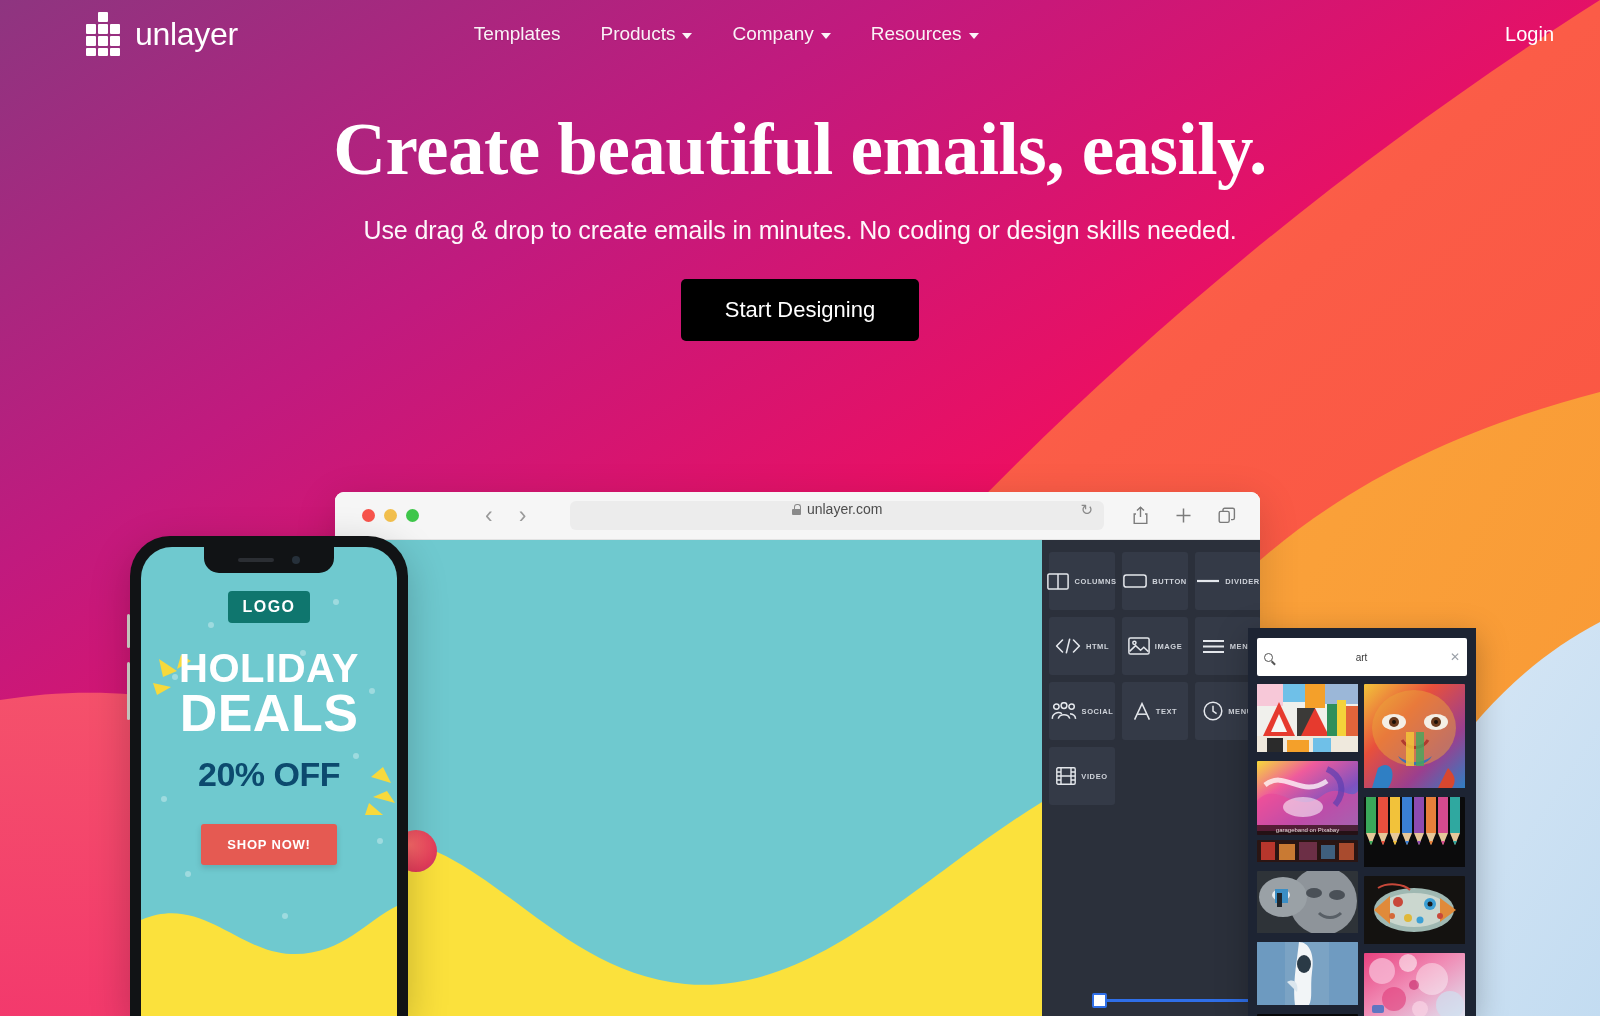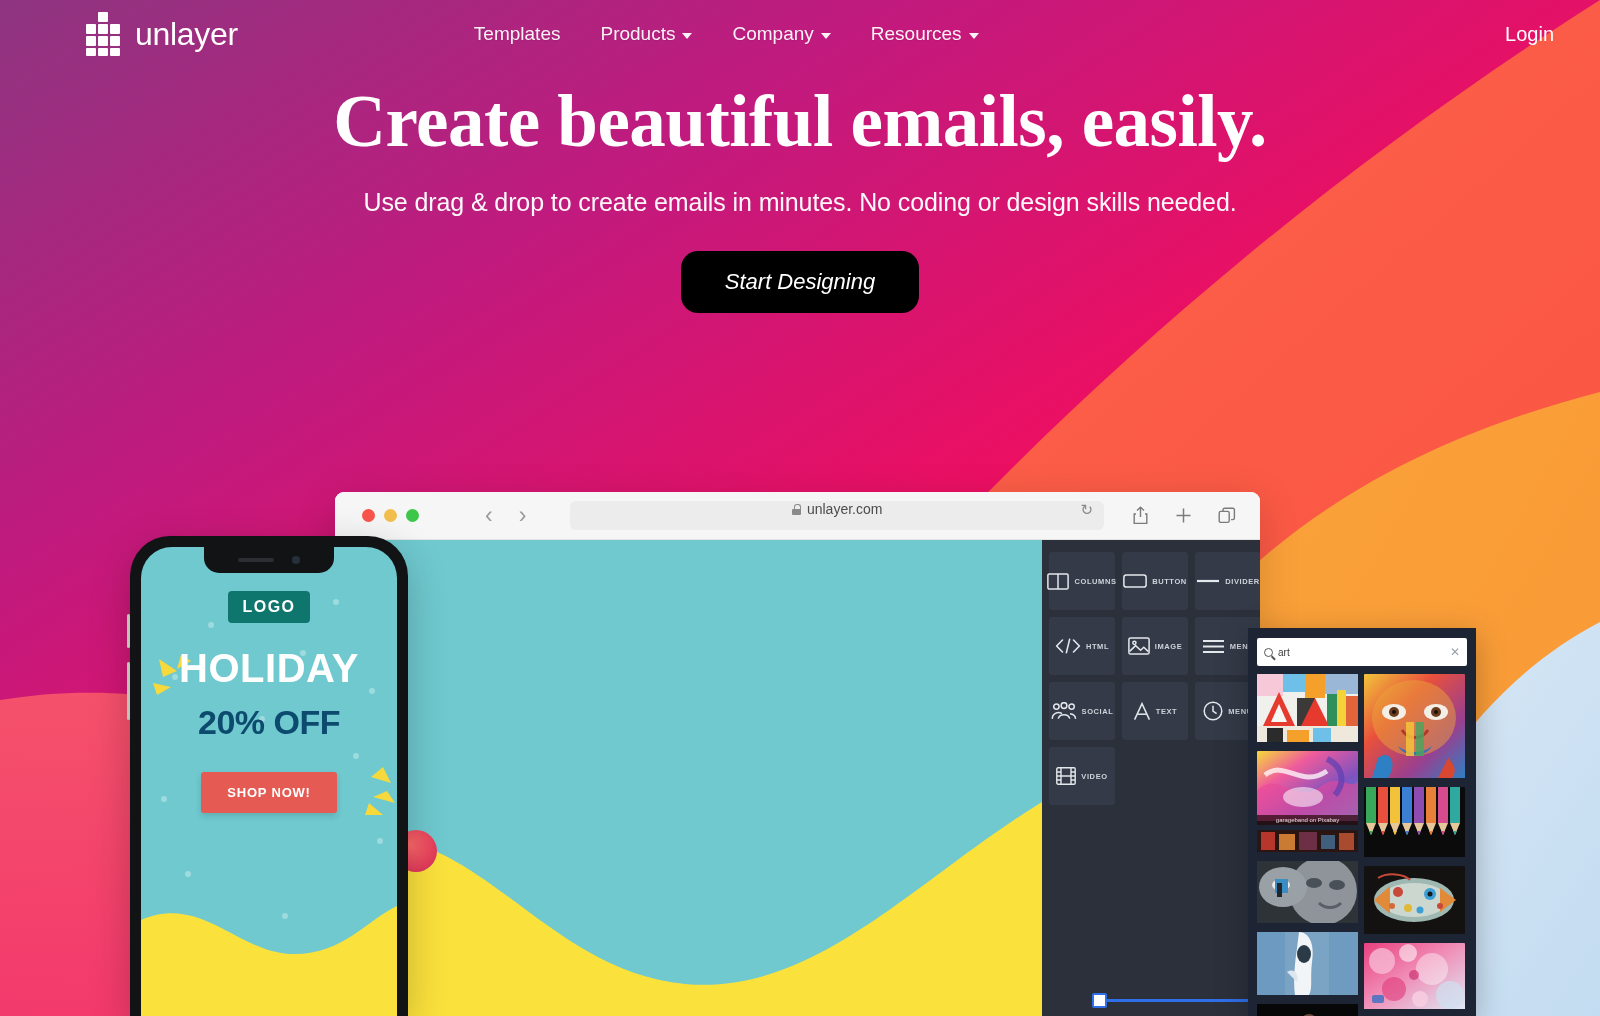--- a/index.html
+++ b/index.html
@@ -49,32 +49,32 @@
   .signup-btn {
     background:#ffffff; color:#1f8cf5; font-size:20px; font-weight:700;
     padding:16px 32px; border-radius:6px; cursor:pointer; border:none;
     line-height:1; box-shadow:0 1px 3px rgba(0,0,0,0.08);
     font-family:"Liberation Sans", sans-serif;
   }
 
   
   .hero { position:absolute; top:0; left:0; width:1600px; z-index:30; text-align:center; }
   .hero-title {
-    margin-top:82px; color:#ffffff;
+    margin-top:110px; color:#ffffff;
     font-family:"Liberation Serif", serif;
     font-size:73px; font-weight:700; letter-spacing:-0.5px; line-height:1.1;
   }
   .hero-sub {
     margin-top:26px; color:rgba(255,255,255,0.97); font-size:25px;
     font-weight:400; letter-spacing:-0.1px;
   }
   .hero-cta {
     margin-top:34px; display:inline-block; background:#000000; color:#ffffff;
-    font-size:22px; padding:20px 44px; border-radius:17px; border:none;
-    cursor:pointer; line-height:1; font-family:"Liberation Sans", sans-serif;font-style:italic;
+    font-size:22px; padding:20px 44px; border-radius:5px; border:none;
+    cursor:pointer; line-height:1; font-family:"Liberation Sans", sans-serif;
   }
 
   
   .browser {
     position:absolute; left:335px; top:492px; width:925px; height:524px;
     background:#ffffff; border-top-left-radius:9px; border-top-right-radius:9px;
     overflow:hidden; z-index:20; box-shadow:0 10px 40px rgba(0,0,0,0.16);
   }
   .browser-bar {
     height:48px; background:#f6f6f6; display:flex; align-items:center;
@@ -188,22 +188,22 @@
   .burst { position:absolute; z-index:2; }
   .phone-wave { position:absolute; left:0; bottom:0; width:100%; z-index:2; }
 
   
   .img-panel {
     position:absolute; left:1248px; top:628px; width:228px; height:388px;
     background:#1d2433; z-index:28; box-shadow:0 8px 30px rgba(0,0,0,0.25);
     padding:10px 9px 0 9px; overflow:hidden;
   }
   .img-search {
-    height:28px; background:#ffffff; border-radius:2px; display:flex;
-    align-items:center; padding:0 7px; gap:5px;
+    height:38px; background:#ffffff; border-radius:2px; display:flex;
+    align-items:center; padding:0 7px; gap:5px;text-align:center;
   }
   .mag { width:9px; height:9px; border:1.6px solid #555; border-radius:50%; position:relative; flex:none;}
   .mag::after { content:""; position:absolute; right:-4px; bottom:-3px; width:5px; height:1.6px; background:#555; transform:rotate(45deg); }
   .img-search-text { font-size:10px; color:#3a3a3a; flex:1; }
   .img-x { font-size:12px; color:#9aa0a8; }
   .img-grid { display:flex; gap:6px; margin-top:8px; }
   .img-col { display:flex; flex-direction:column; gap:5px; width:101px; }
   .thumb { width:101px; border-radius:1px; overflow:hidden; display:block; }
   .attrib {
     position:absolute; left:0; right:0; bottom:0; background:rgba(40,10,10,0.72);
@@ -337,20 +337,21 @@
         <g fill="#f7d93c">
           <polygon points="54,2 62,18 42,12"></polygon>
           <polygon points="58,26 66,38 44,32"></polygon>
           <polygon points="40,38 54,50 36,50"></polygon>
         </g>
       </svg>
 
       <div class="phone-content">
         <div class="logo-chip">LOGO</div>
         <div class="holiday">HOLIDAY</div>
+        <div class="deals">DEALS</div>
         <div class="offline">20% OFF</div>
         <button class="shop-btn">SHOP NOW!</button>
       </div>
 
       <svg class="phone-wave" viewBox="0 0 256 140" preserveAspectRatio="none" style="height:140px;">
         <path d="M0,44 C60,18 96,76 150,78 C200,80 226,44 256,30 L256,140 L0,140 Z" fill="#fbe13c"></path>
       </svg>
     </div>
   </div>
 </div>

